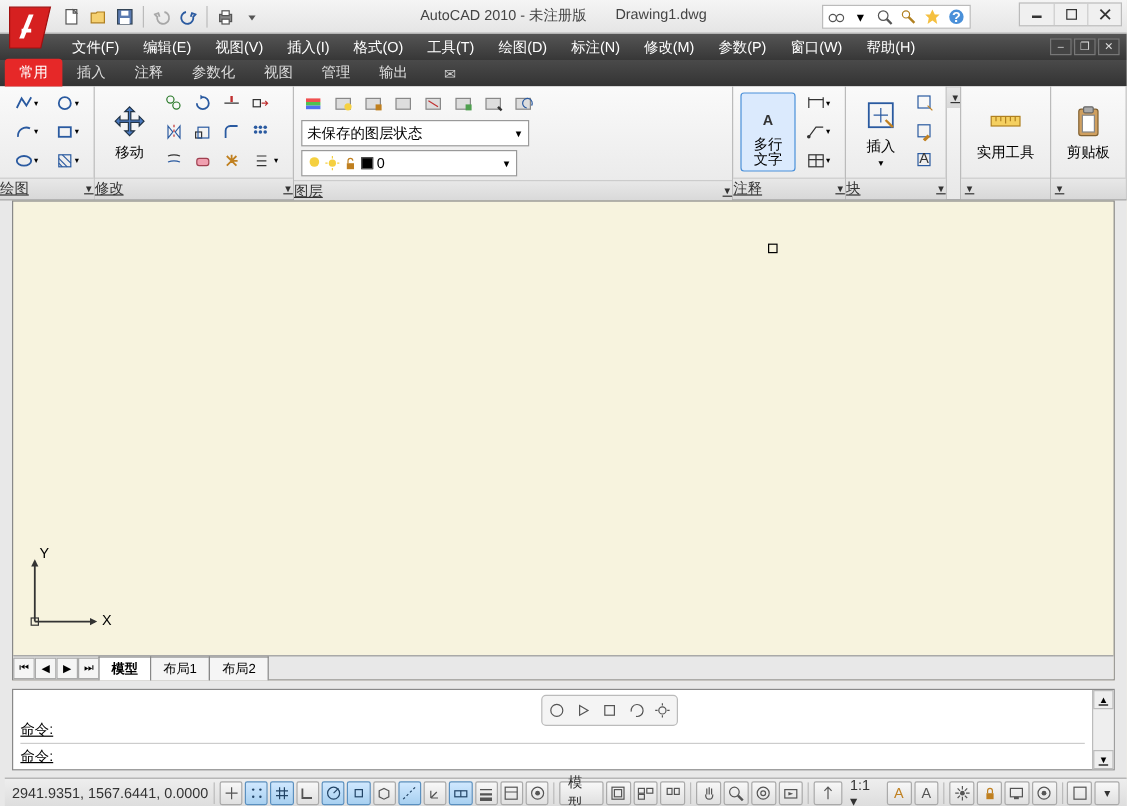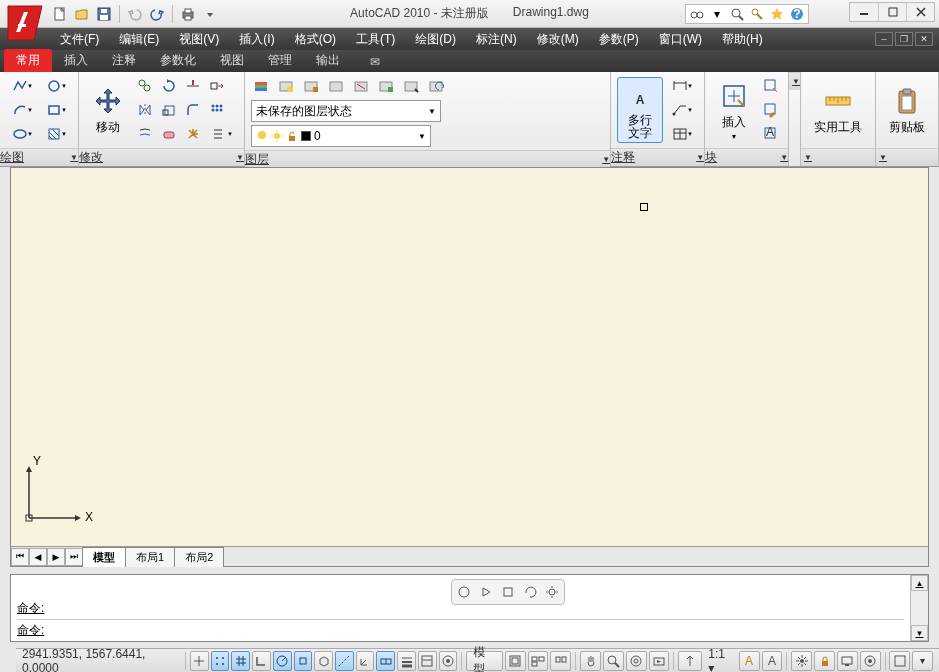--- a/index.html
+++ b/index.html
@@ -62,21 +62,21 @@
 
 .cmdarea { position: absolute; left: 10px; right: 10px; bottom: 30px; height: 68px; background: #fff; border: 1px solid #888; display: flex; text-decoration: underline; }
 .cmd-text { flex: 1; padding: 2px 6px; font-family: "Courier New", monospace; font-size: 12px; display: flex; flex-direction: column; justify-content: flex-end; }
 .cmd-scroll { width: 18px; background: #eee; border-left: 1px solid #bbb; display: flex; flex-direction: column; }
 .cmd-sb { flex: 1; }
 .cmd-sbbtn { height: 16px; border: 1px solid #bbb; display: flex; align-items: center; justify-content: center; font-size: 8px; cursor: pointer; }
 .nav-float { position: absolute; left: 440px; top: 4px; display: flex; gap: 2px; background: #f4f4f4; border: 1px solid #bbb; border-radius: 4px; padding: 2px; }
 .nav-float .nf { width: 20px; height: 20px; display:flex; align-items:center; justify-content:center; cursor:pointer; }
 
 
-.statusbar { position: absolute; left: 16px; right: 0; bottom: 0; height: 24px; background: linear-gradient(#eee,#ddd); border-top: 1px solid #aaa; display: flex; align-items: center; padding: 0 6px; gap: 2px; font-size: 11px; color: #333; }
+.statusbar { position: absolute; left: 4px; right: 0; bottom: 0; height: 24px; background: linear-gradient(#eee,#ddd); border-top: 1px solid #aaa; display: flex; align-items: center; padding: 0 6px; gap: 2px; font-size: 11px; color: #333; }
 .coords { width: 190px; }
 .sb-sep { width: 1px; height: 18px; background: #bbb; margin: 0 2px; }
 .sb-btn { width: 22px; height: 20px; border: 1px solid #aaa; background: linear-gradient(#f8f8f8,#e0e0e0); border-radius: 2px; display: flex; align-items: center; justify-content: center; cursor: pointer; font-size: 10px; }
 .sb-btn.on { background: linear-gradient(#d0e8ff,#a8d0f0); border-color: #5a90c0; }
 .sb-right { margin-left: auto; display: flex; align-items: center; gap: 2px; }
 .sb-text { padding: 0 4px; }
 
 svg { display: block; }
 </style>
 </head>

